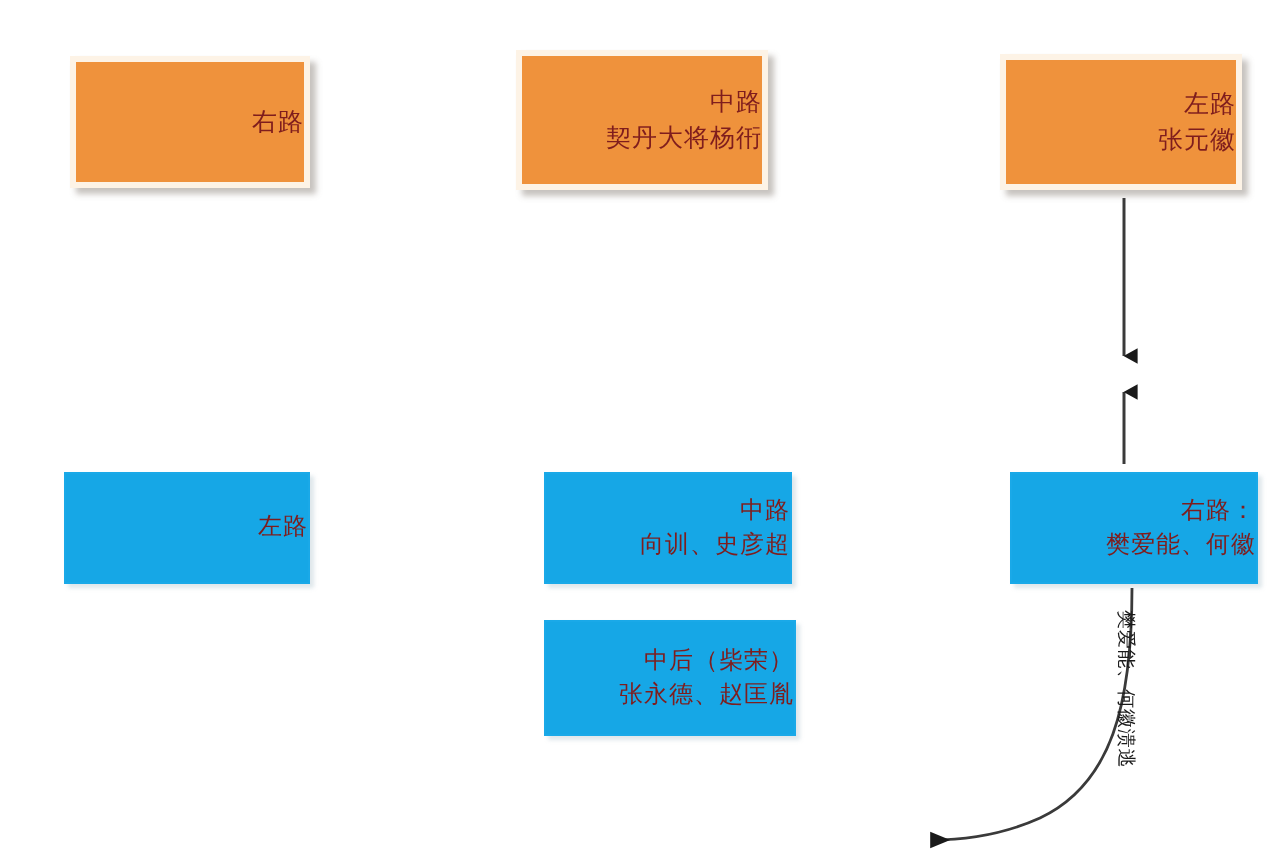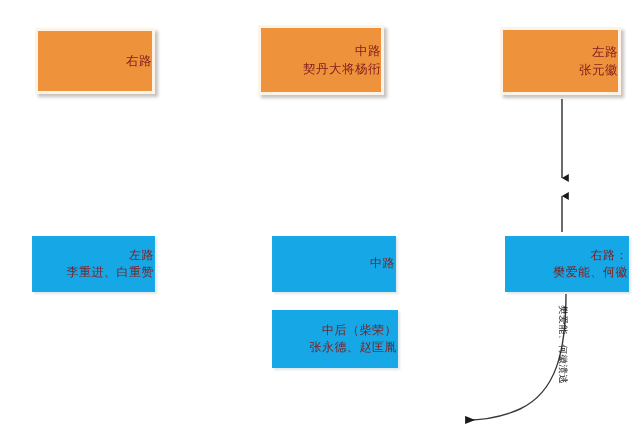--- a/index.html
+++ b/index.html
@@ -83,25 +83,25 @@
     <span class="line2">契丹大将杨衎</span>
   </div>
 
   <div class="node orange" style="left:500px; top:27px; width:121px; height:68px;">
     <span class="line1">左路</span>
     <span class="line2">张元徽</span>
   </div>
 
   <div class="node blue" style="left:32px; top:236px; width:123px; height:56px;">
     <span class="line1">左路</span>
-    <span class="line2">李重进、白重赞</span>
   </div>
 
   <div class="node blue" style="left:272px; top:236px; width:124px; height:56px;">
     <span class="line1">中路</span>
+    <span class="line2">向训、史彦超</span>
   </div>
 
   <div class="node blue" style="left:505px; top:236px; width:124px; height:56px;">
     <span class="line1">右路：</span>
     <span class="line2">樊爱能、何徽</span>
   </div>
 
   <div class="node blue" style="left:272px; top:310px; width:126px; height:58px;">
     <span class="line1">中后（柴荣）</span>
     <span class="line2">张永德、赵匡胤</span>

